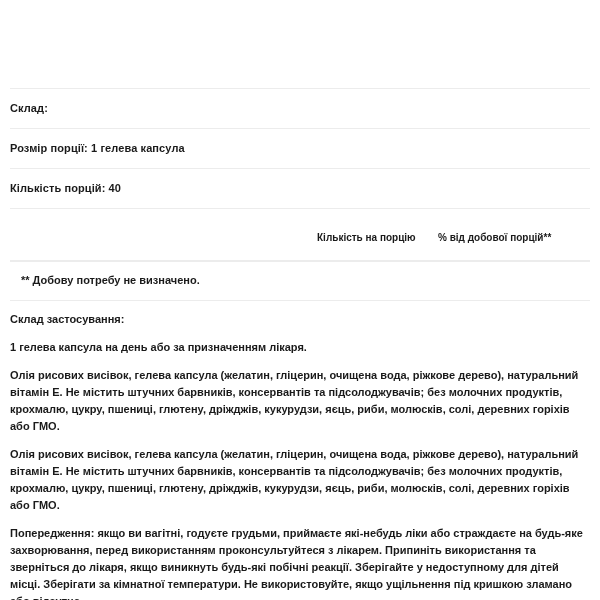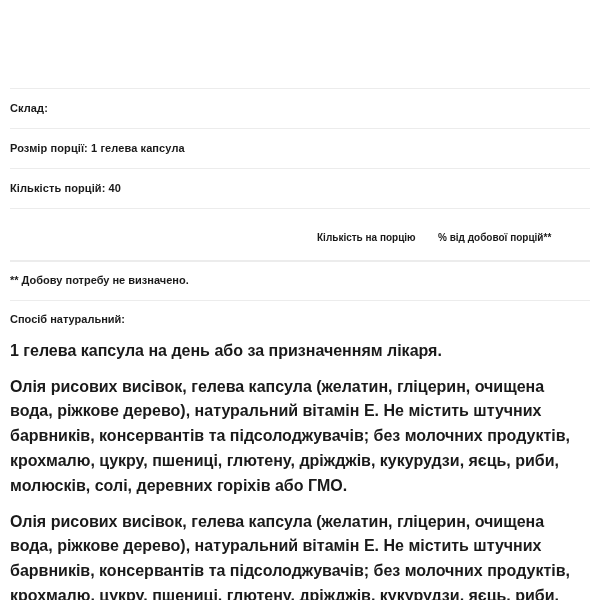--- a/index.html
+++ b/index.html
@@ -72,34 +72,34 @@
     font-size: 10px;
     font-weight: bold;
     color: #1a1a1a;
     line-height: 1.35;
   }
 
   .footnote {
     font-size: 11px;
     font-weight: bold;
     color: #1a1a1a;
-    padding: 11px 10px 12px 10px;
+    padding: 11px 10px 12px 21px;
     line-height: 1.35;
   }
 
   .heading {
     font-size: 11px;
     font-weight: bold;
     color: #1a1a1a;
     padding: 11px 10px 0 10px;
     line-height: 1.35;
   }
 
   .para {
-    font-size: 16px;
+    font-size: 11px;
     font-weight: bold;
     color: #1a1a1a;
     padding: 11px 10px 0 10px;
     line-height: 1.55;
     max-width: 580px;
   }
 
   .para-tight { padding-top: 12px; }
 </style>
 </head>
@@ -137,21 +137,21 @@
 
   <div class="rule"></div>
 
 
   <div class="rule"></div>
 
   <div class="footnote">** Добову потребу не визначено.</div>
 
   <div class="rule"></div>
 
-  <div class="heading">Спосіб натуральний:</div>
+  <div class="heading">Склад застосування:</div>
 
   <div class="para para-tight">1 гелева капсула на день або за призначенням лікаря.</div>
 
 
   <div class="para">Олія рисових висівок, гелева капсула (желатин, гліцерин, очищена вода, ріжкове дерево), натуральний вітамін Е. Не містить штучних барвників, консервантів та підсолоджувачів; без молочних продуктів, крохмалю, цукру, пшениці, глютену, дріжджів, кукурудзи, яєць, риби, молюсків, солі, деревних горіхів або ГМО.</div>
 
   <div class="para">Олія рисових висівок, гелева капсула (желатин, гліцерин, очищена вода, ріжкове дерево), натуральний вітамін Е. Не містить штучних барвників, консервантів та підсолоджувачів; без молочних продуктів, крохмалю, цукру, пшениці, глютену, дріжджів, кукурудзи, яєць, риби, молюсків, солі, деревних горіхів або ГМО.</div>
 
   <div class="para">Попередження: якщо ви вагітні, годуєте грудьми, приймаєте які-небудь ліки або страждаєте на будь-яке захворювання, перед використанням проконсультуйтеся з лікарем. Припиніть використання та зверніться до лікаря, якщо виникнуть будь-які побічні реакції. Зберігайте у недоступному для дітей місці.  Зберігати за кімнатної температури.  Не використовуйте, якщо ущільнення під кришкою зламано або відсутнє.</div>
 

